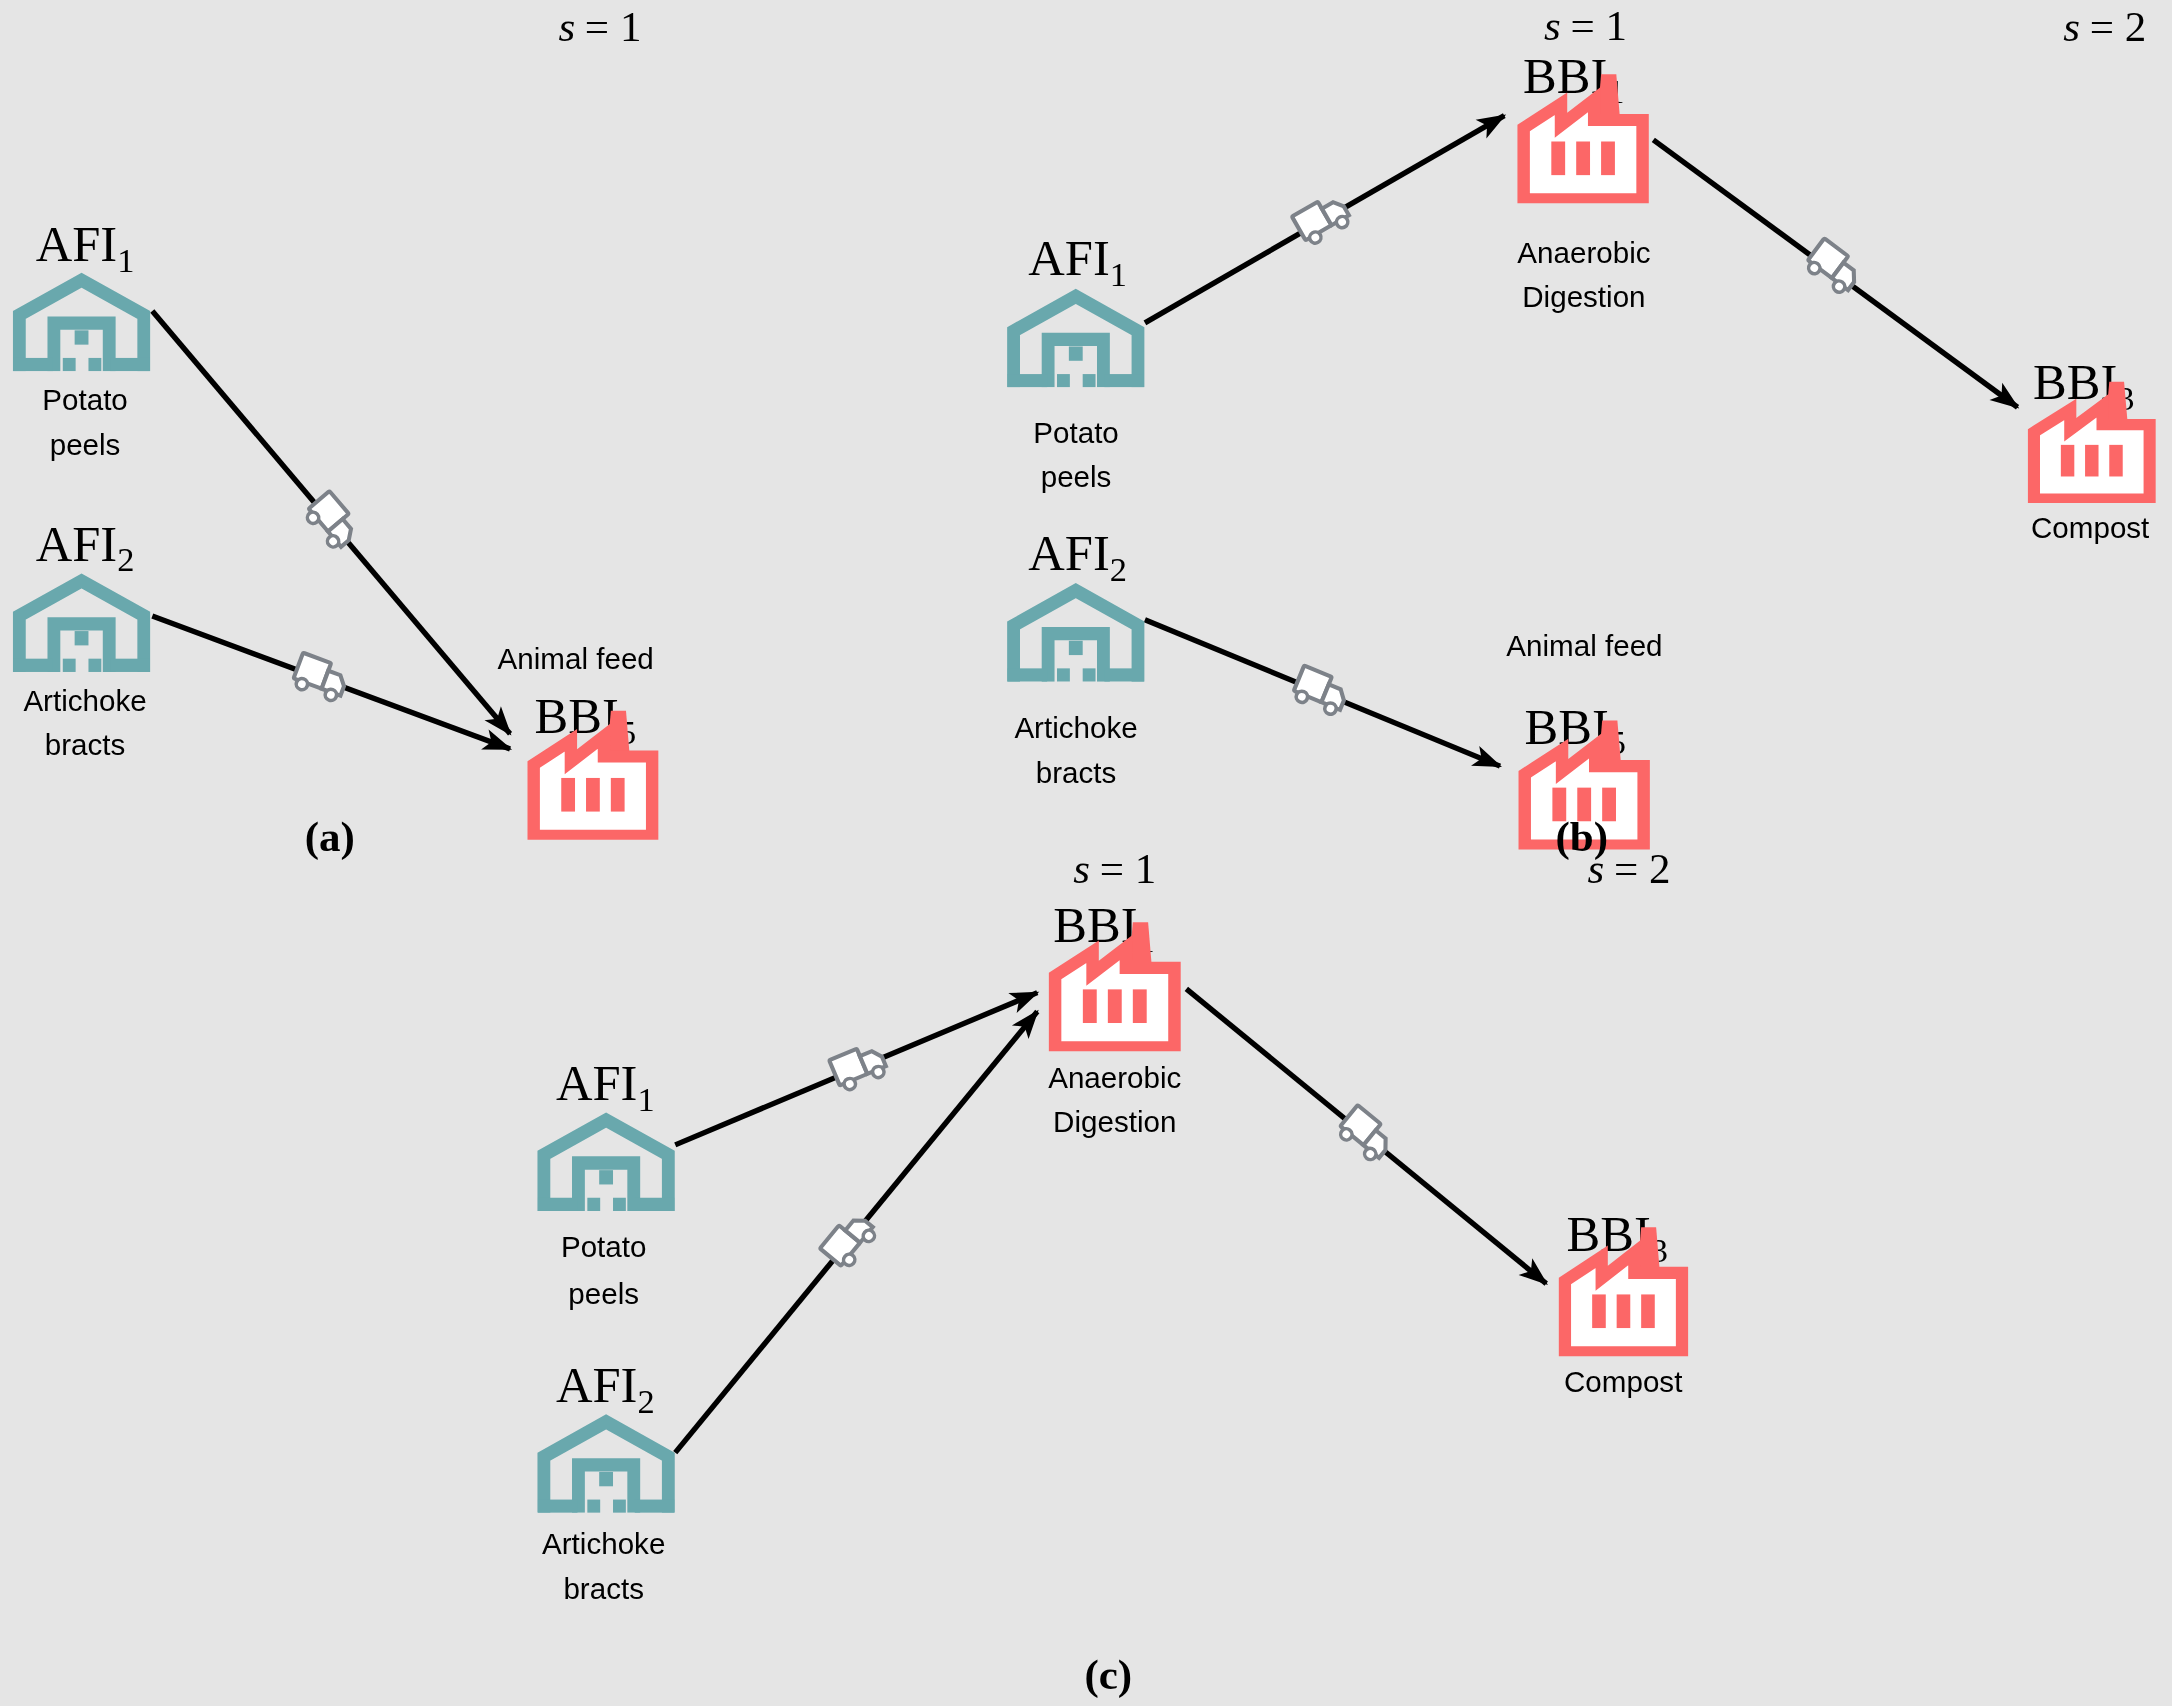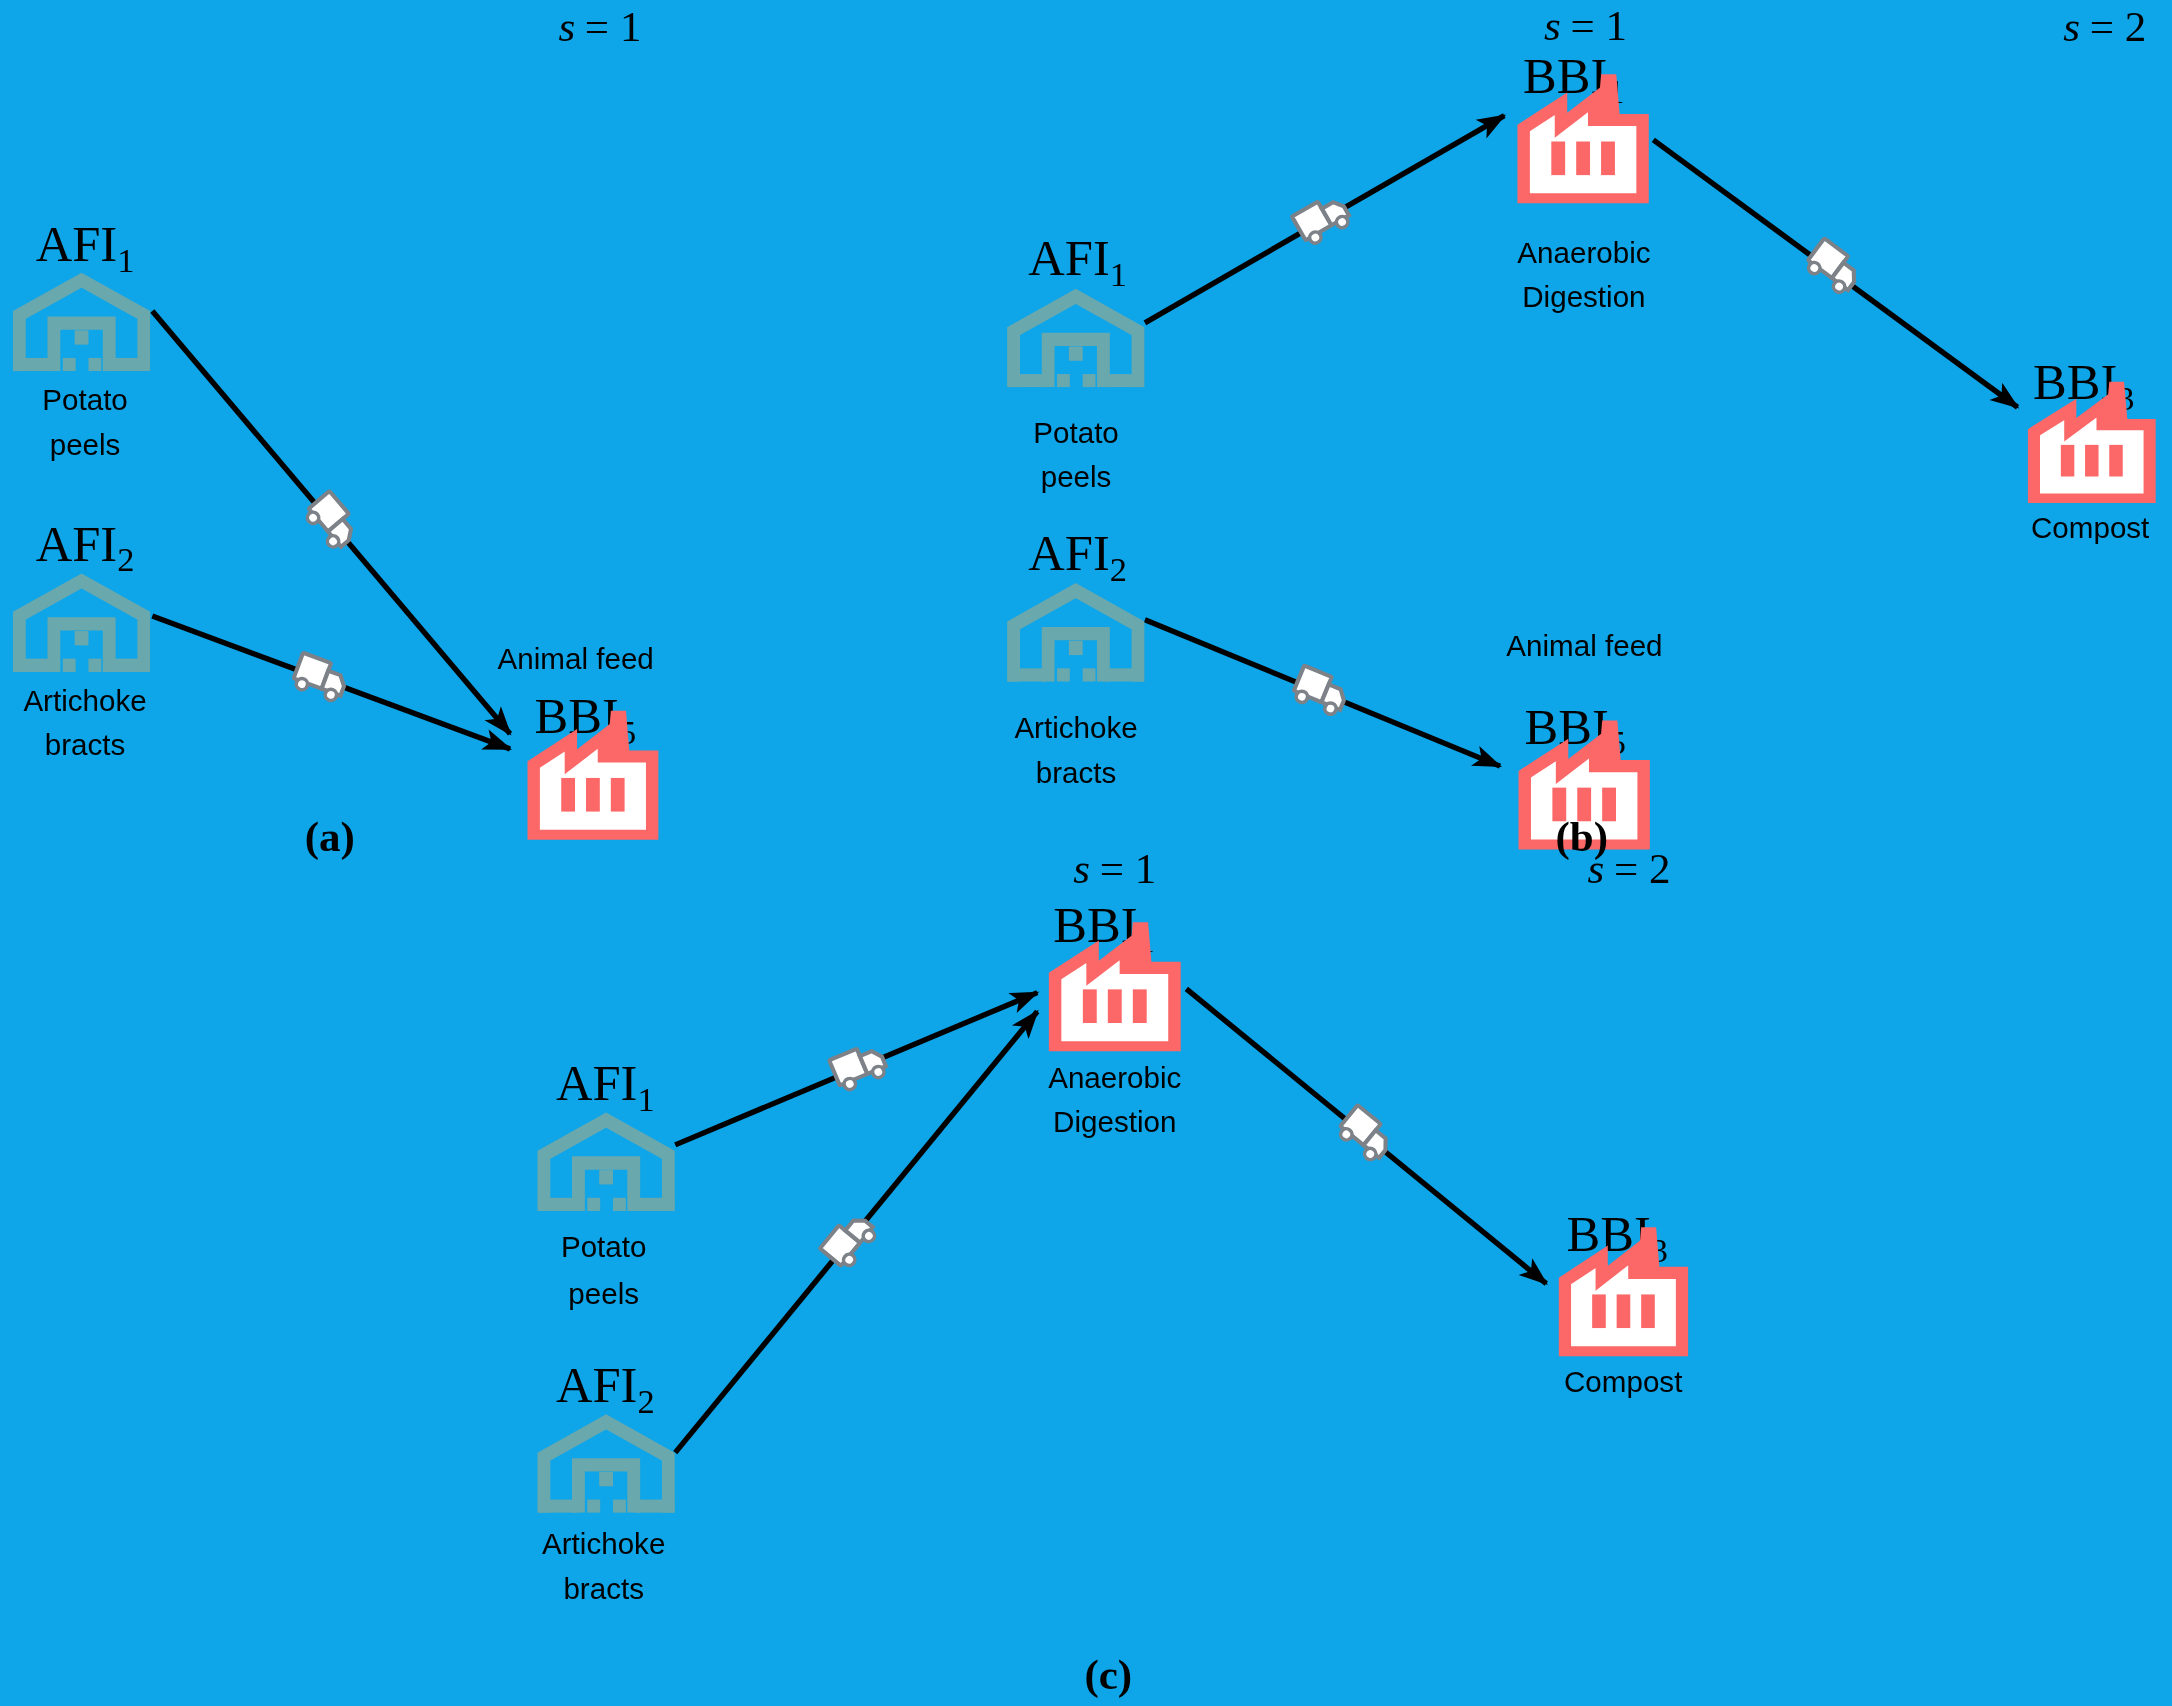--- a/index.html
+++ b/index.html
@@ -1,16 +1,16 @@
 <!DOCTYPE html>
 <html style="font-size:8.6px"><head>
 <meta charset="utf-8">
 <style>
   html,body{margin:0;padding:0;background:#ffffff;}
-  .canvas{position:relative;width:2172px;height:1706px;background:#0ea5e9;overflow:hidden;}
+  .canvas{position:relative;width:2172px;height:1706px;background:#e5e5e5;overflow:hidden;}
   svg{position:absolute;left:0;top:0;}
   text{fill:#000000;}
   .node-name{font-family:"Liberation Serif","DejaVu Serif",serif;font-size:94px;}
   .node-sub{font-size:64px;}
   .math{font-family:"Liberation Serif","DejaVu Serif",serif;font-size:80px;}
   .mvar{font-style:italic;}
   .desc{font-family:"Liberation Sans","DejaVu Sans",sans-serif;font-size:55px;}
   .caption{font-family:"Liberation Serif","DejaVu Serif",serif;font-size:80px;font-weight:bold;}
   .mid{text-anchor:middle;}
 </style>

